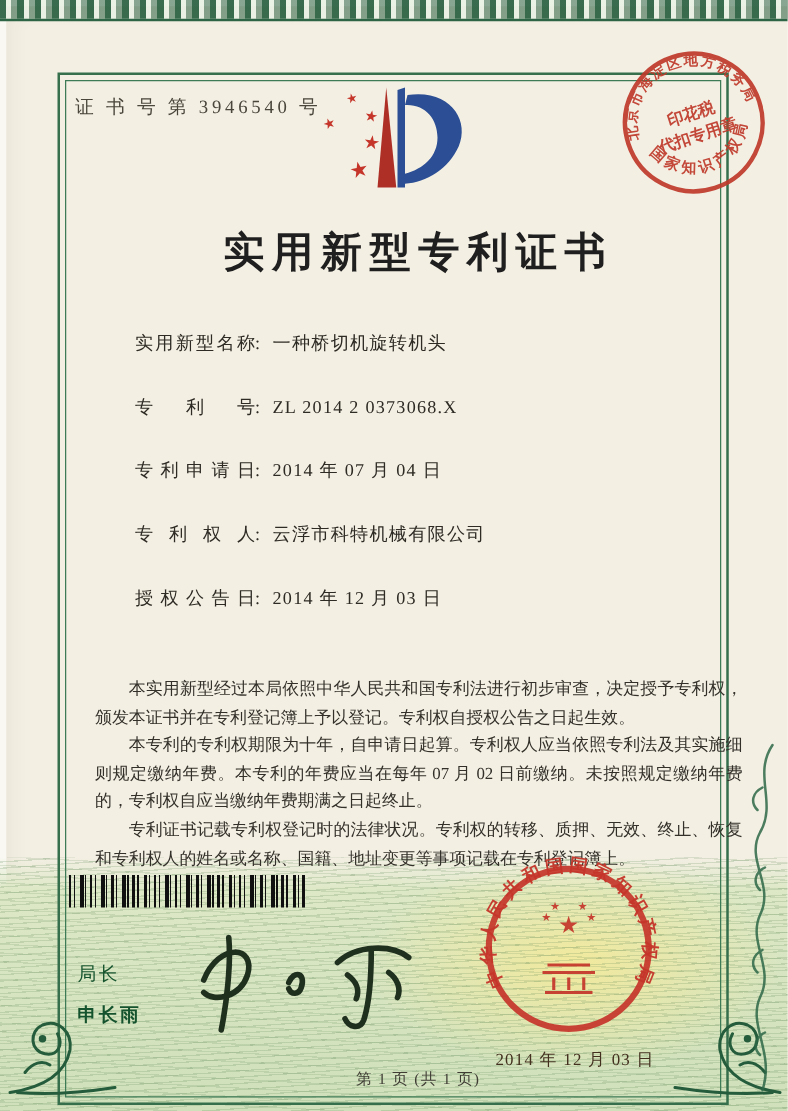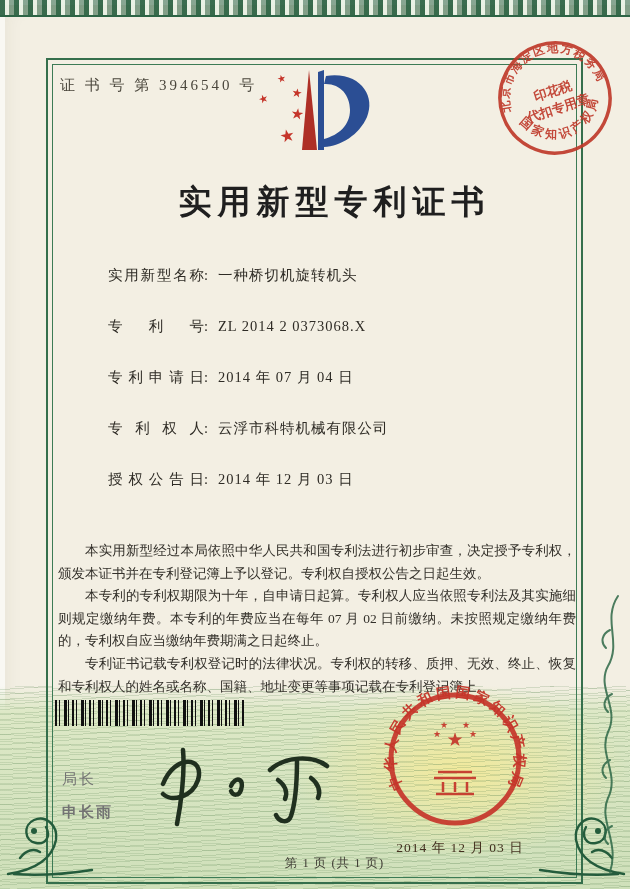--- a/index.html
+++ b/index.html
@@ -48,33 +48,33 @@
   .title{
     position:absolute;left:0;top:180px;width:100%;text-align:center;z-index:2;
     font-size:33px;font-weight:700;letter-spacing:6px;color:#1f1f1f;
   }
   .fields{position:absolute;left:60px;top:262px;width:480px;z-index:2;color:#2e2b25;margin-left:48px;}
   .field-row{font-size:14.5px;line-height:27px;margin-bottom:24px;white-space:nowrap;}
   .flabel{display:inline-block;width:96px;text-align:justify;text-align-last:justify;}
   .fcolon{display:inline-block;width:14px;}
   .fvalue{letter-spacing:1px;}
   .paras{
-    position:absolute;left:58px;top:540px;width:518px;z-index:2;
+    position:absolute;left:76px;top:540px;width:518px;z-index:2;
     font-size:13.5px;line-height:22.6px;text-align:justify;color:#33302a;
   }
   .paras p{margin:0;text-indent:2em;}
   .barcode{
     position:absolute;left:55px;top:700px;width:190px;height:26px;z-index:2;
     background:repeating-linear-gradient(90deg,
       #101010 0 2px, rgba(0,0,0,0) 2px 4px,
       #101010 4px 5px, rgba(0,0,0,0) 5px 9px,
       #101010 9px 12px, rgba(0,0,0,0) 12px 13px,
       #101010 13px 14px, rgba(0,0,0,0) 14px 17px);
   }
-  .signer{position:absolute;left:62px;top:770px;z-index:2;color:#737373;font-size:15px;letter-spacing:2px;}
+  .signer{position:absolute;left:62px;top:770px;z-index:2;color:#14532d;font-size:15px;letter-spacing:2px;}
   .signer .name{margin-top:14px;font-weight:bold;}
   .signature{position:absolute;left:135px;top:742px;width:230px;height:100px;z-index:2;}
   .office-seal{position:absolute;left:380px;top:684px;width:150px;height:150px;z-index:3;}
   .seal-date{
     position:absolute;left:385px;top:839px;width:150px;text-align:center;z-index:2;
     font-size:13.5px;color:#43301f;letter-spacing:1px;
   }
   .footer{
     position:absolute;left:0;top:855px;width:100%;text-align:center;z-index:2;
     font-size:12.5px;letter-spacing:1px;color:#3f3c34;

